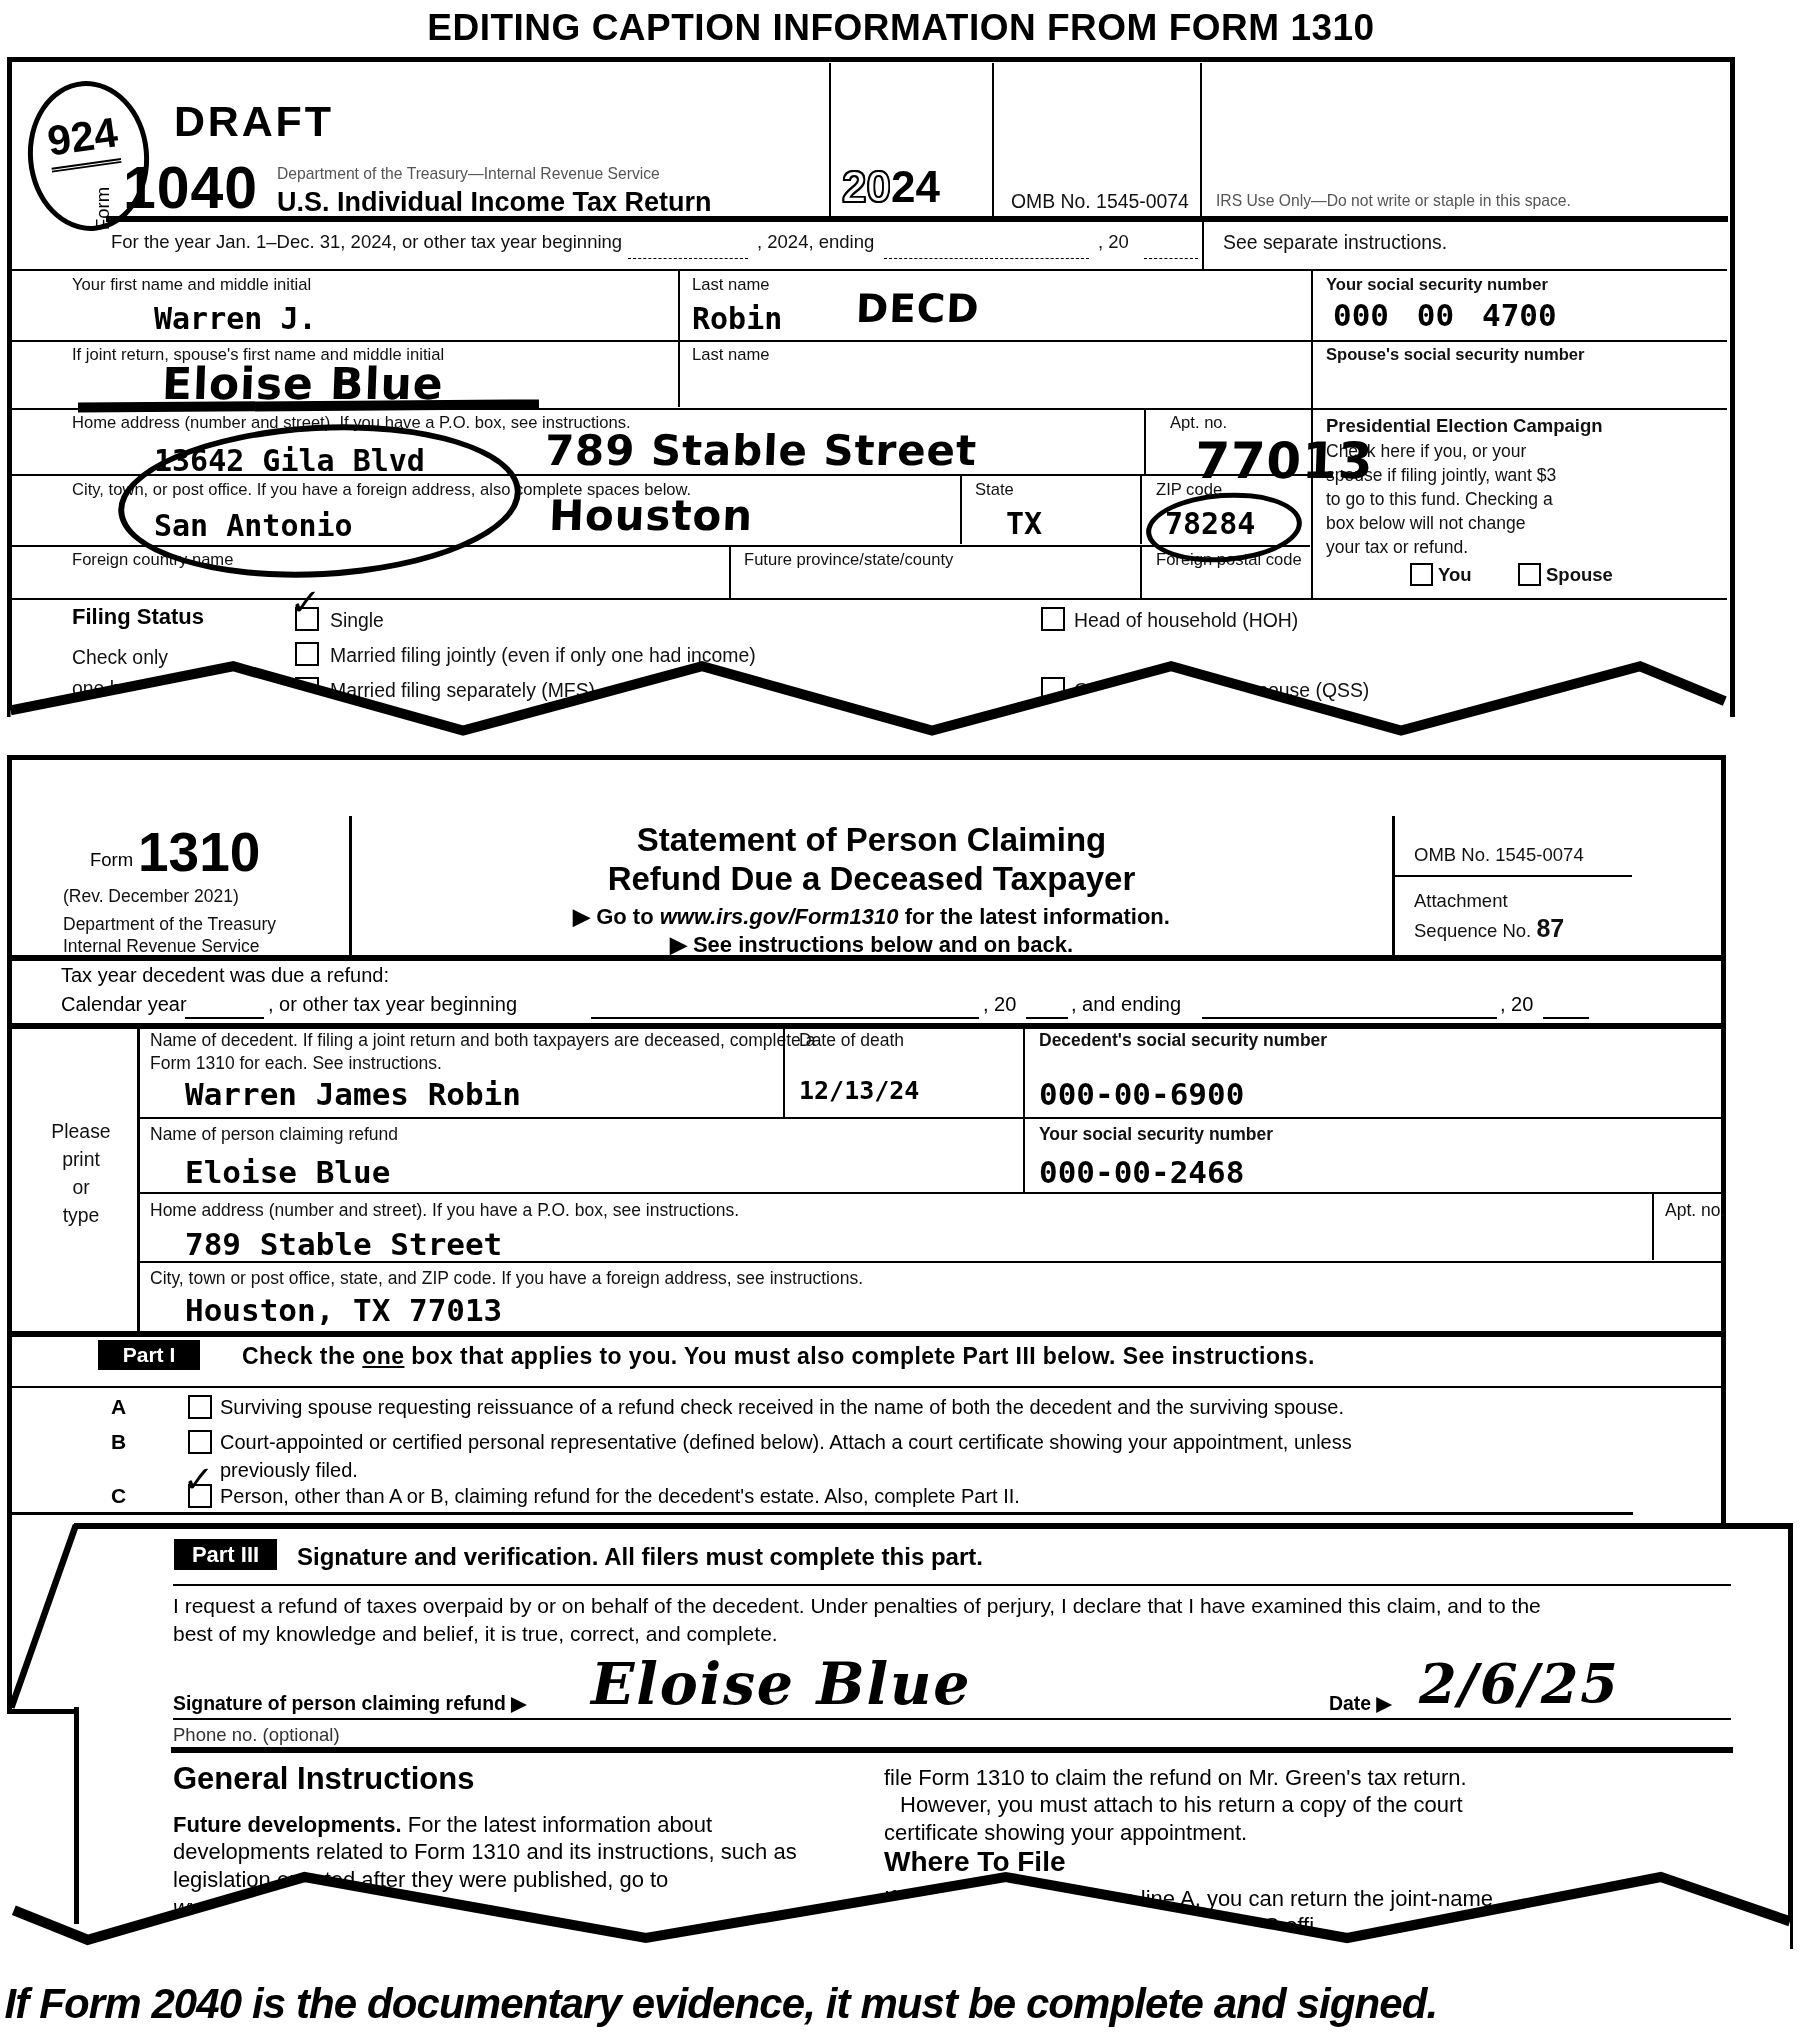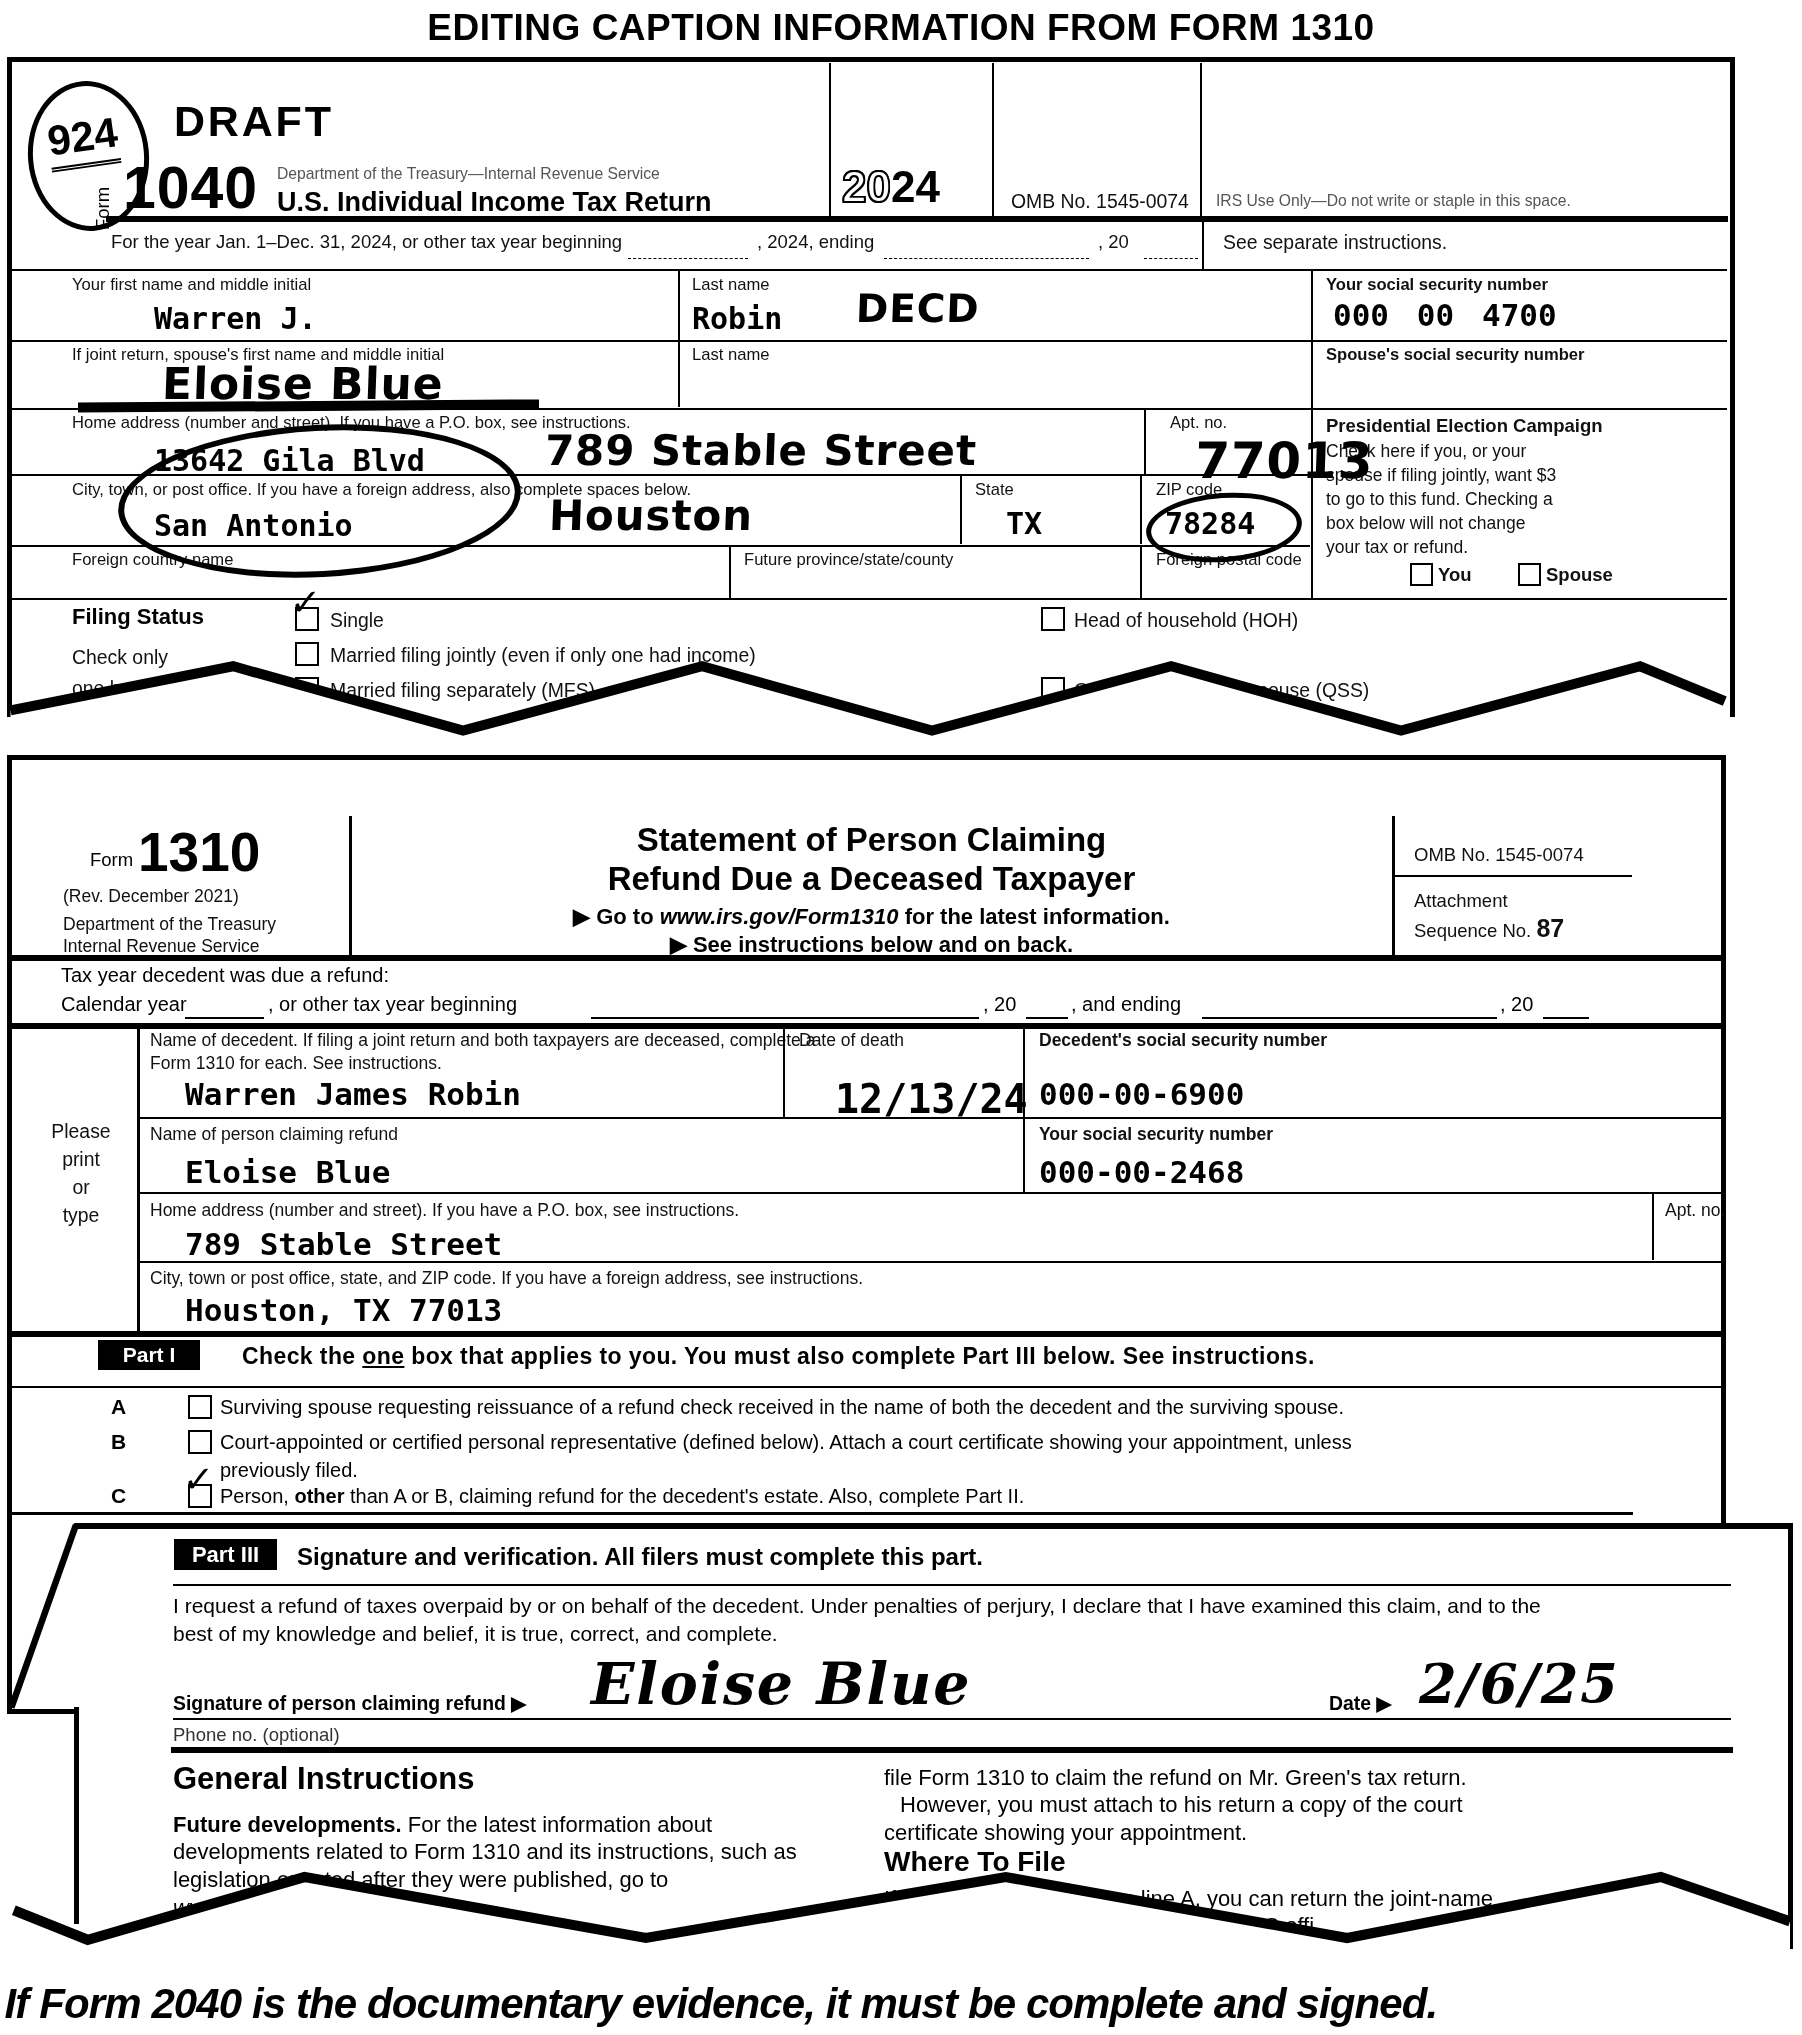--- a/index.html
+++ b/index.html
@@ -194,21 +194,21 @@
 
   <div class="vl med" style="left:137px;top:1023px;height:308px;"></div>
 
   <div class="abs lbl19" style="left:150px;top:1030px;">Name of decedent. If filing a joint return and both taxpayers are deceased, complete a</div>
   <div class="abs lbl19" style="left:150px;top:1053px;">Form 1310 for each. See instructions.</div>
   <div class="vl" style="left:783px;top:1023px;height:94px;"></div>
   <div class="abs lbl19" style="left:799px;top:1030px;">Date of death</div>
   <div class="vl" style="left:1023px;top:1023px;height:94px;"></div>
   <div class="abs lbl19 b" style="left:1039px;top:1030px;">Decedent's social security number</div>
   <div class="abs mono" style="left:185px;top:1076px;font-size:31px;">Warren James Robin</div>
-  <div class="abs mono" style="left:799px;top:1076px;font-size:40px;margin-left:36px;">12/13/24</div>
+  <div class="abs mono" style="left:799px;top:1076px;font-size:25px;">12/13/24</div>
   <div class="abs mono" style="left:1039px;top:1076px;font-size:31px;">000-00-6900</div>
   <div class="hl" style="left:137px;top:1117px;width:1586px;"></div>
 
   <div class="abs lbl21" style="left:33px;top:1120px;width:96px;text-align:center;">Please</div>
   <div class="abs lbl21" style="left:33px;top:1148px;width:96px;text-align:center;">print</div>
   <div class="abs lbl21" style="left:33px;top:1176px;width:96px;text-align:center;">or</div>
   <div class="abs lbl21" style="left:33px;top:1204px;width:96px;text-align:center;">type</div>
 
   <div class="abs lbl19" style="left:150px;top:1124px;">Name of person claiming refund</div>
   <div class="vl" style="left:1023px;top:1117px;height:76px;"></div>
@@ -239,21 +239,21 @@
 
   <div class="abs b" style="left:111px;top:1430px;font-size:21px;">B</div>
   <div class="cb" style="left:188px;top:1430px;"></div>
   <div class="abs" style="left:220px;top:1431px;font-size:20px;white-space:nowrap;">Court-appointed or certified personal representative (defined below). Attach a court certificate showing your appointment, unless</div>
   <div class="abs" style="left:220px;top:1459px;font-size:20px;white-space:nowrap;">previously filed.</div>
 
   <div class="abs b" style="left:111px;top:1484px;font-size:21px;">C</div>
   <div class="cb" style="left:188px;top:1484px;"></div>
   <div class="abs hand" style="left:183px;top:1458px;font-size:37px;z-index:31;">✓</div>
   <div class="abs" style="left:220px;top:1485px;font-size:20px;white-space:nowrap;">
-    <span>Person, </span><span style="font-weight:700;">other</span><span> than A or B, claiming refund for the decedent's estate. Also, complete Part II.</span>
+    <span>Person, </span><span style="font-weight:400;">other</span><span> than A or B, claiming refund for the decedent's estate. Also, complete Part II.</span>
   </div>
   <div class="hl med" style="left:7.4px;top:1512px;width:1626px;"></div>
 
   <div class="abs" style="left:74px;top:1523px;width:1714px;height:420px;background:#fff;border-top:6.5px solid #000;border-right:5.5px solid #000;z-index:30;"></div>
 
   <svg style="left:0;top:1514px;z-index:35;" width="102" height="212" viewBox="0 0 110 230">
     <line x1="82" y1="12" x2="12" y2="210" stroke="#000" stroke-width="7"></line>
   </svg>
   <div class="vl" style="left:74px;top:1707px;width:4.6px;height:217px;z-index:35;background:#000;"></div>
 

